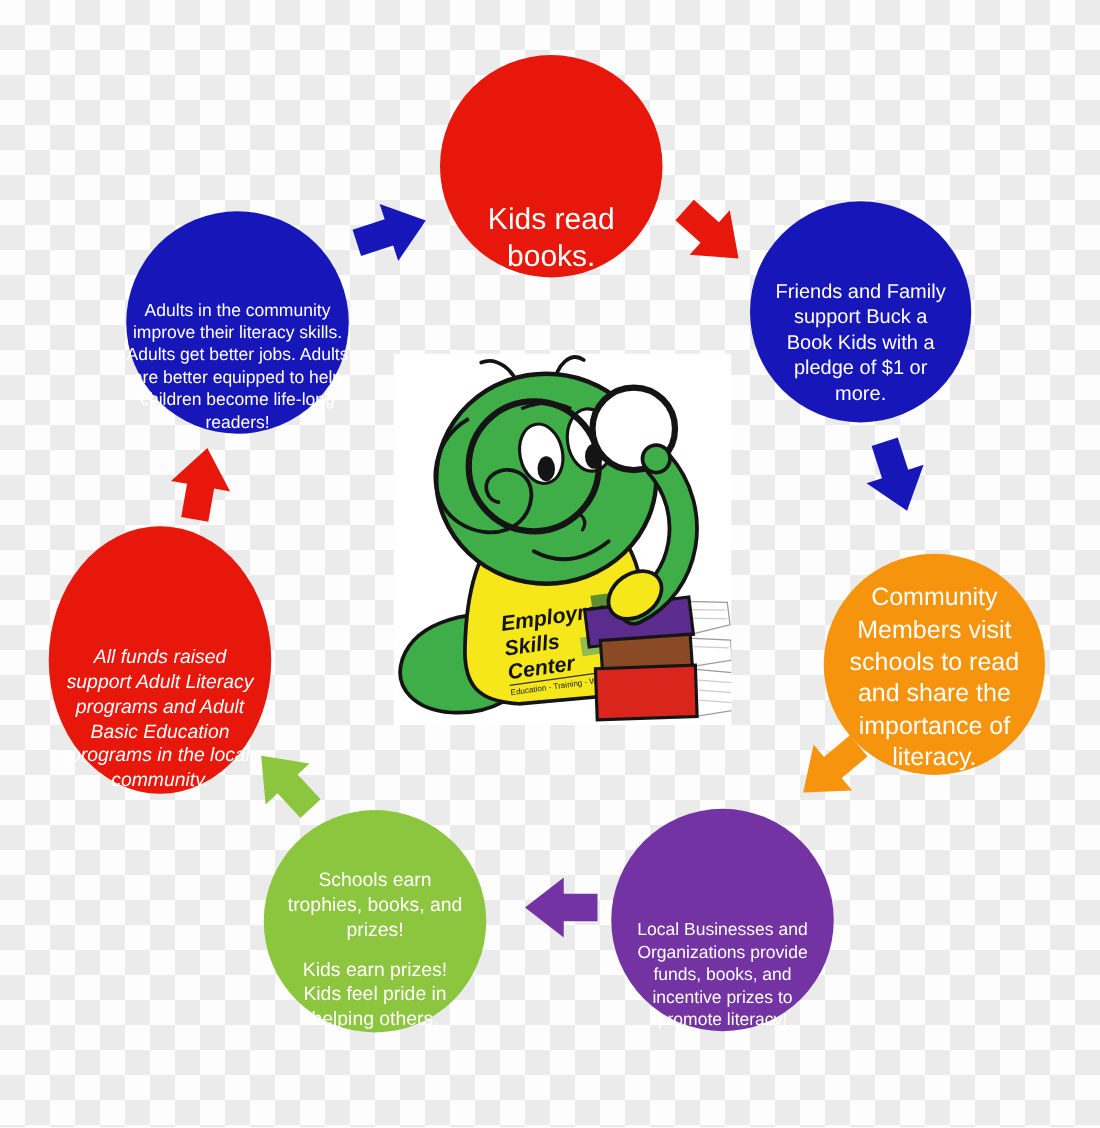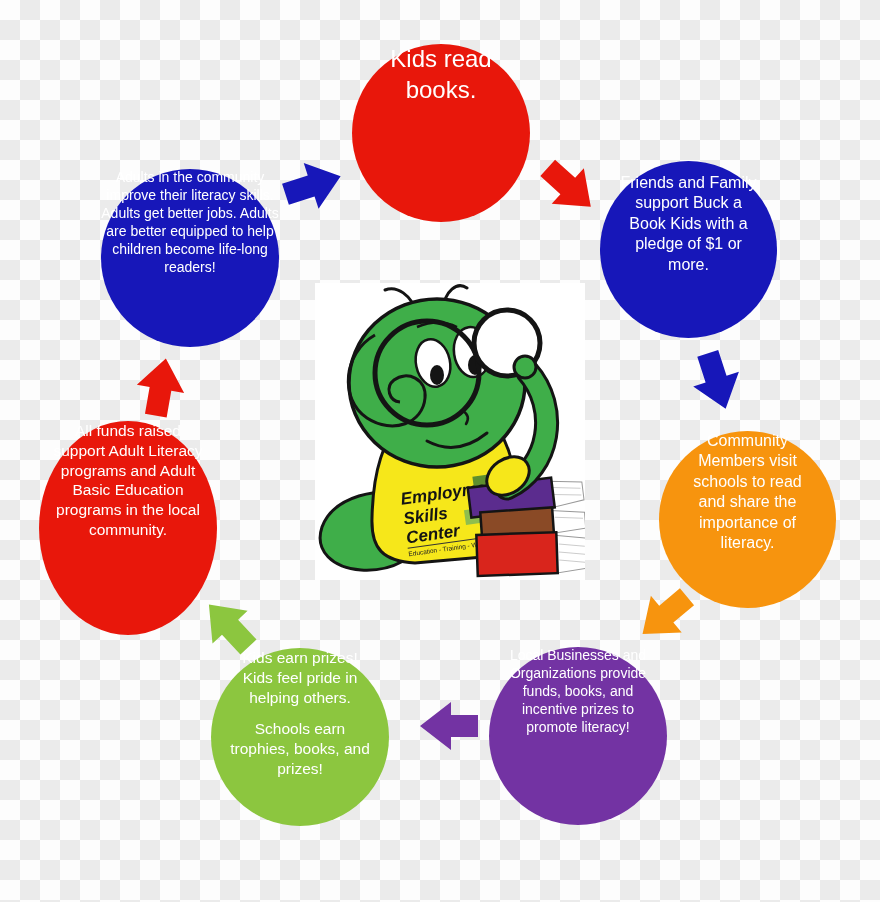--- a/index.html
+++ b/index.html
@@ -3,30 +3,30 @@
 <meta charset="utf-8">
 <style>
   html,body{margin:0;padding:0;}
   body{font-family:"Liberation Sans",sans-serif;}
   #stage{
     position:relative;width:880px;height:902px;overflow:hidden;
     background:repeating-conic-gradient(#ebebeb 0% 25%, #fdfdfd 0% 50%) 0 0 / 40px 40px;
   }
   .circle{
     position:absolute;border-radius:50%;
-    display:flex;flex-direction:column;align-items:center;justify-content:flex-start;
+    display:flex;flex-direction:column;align-items:center;justify-content:flex-end;
     text-align:center;color:#ffffff;line-height:1.28;
   }
   .circle .txt{width:100%;}
   #c-kids-read      {left:352px;top:44px; width:178px;height:178px;font-size:24px;padding:0 26px;box-sizing:border-box;}
   #c-friends        {left:600px;top:161px;width:177px;height:177px;font-size:16px;padding:12px 18px;box-sizing:border-box;}
-  #c-community      {left:659px;top:431px;width:177px;height:177px;font-size:16px;padding:0 20px;box-sizing:border-box;}
+  #c-community      {left:659px;top:443px;width:177px;height:177px;font-size:20px;padding:0 20px;box-sizing:border-box;}
   #c-businesses     {left:489px;top:647px;width:178px;height:178px;font-size:14px;padding:0 14px;box-sizing:border-box;}
   #c-kids-prizes    {left:211px;top:648px;width:178px;height:178px;font-size:15.5px;padding:0 18px;box-sizing:border-box;}
-  #c-funds          {left:39px; top:421px;width:178px;height:214px;font-size:15.5px;padding:0 14px;box-sizing:border-box;}
+  #c-funds          {left:39px; top:421px;width:178px;height:214px;font-size:15.5px;padding:0 14px;box-sizing:border-box;font-style:italic;}
   #c-adults         {left:101px;top:169px;width:178px;height:178px;font-size:14px;  padding:0 0;box-sizing:border-box;}
   #c-kids-prizes .txt + .txt{margin-top:12px;}
   .arrow{position:absolute;width:62px;height:54px;}
   #a1{left:283px;top:158px;transform:rotate(-18deg);}
   #a2{left:539px;top:161px;transform:rotate(42deg);}
   #a3{left:686px;top:355px;transform:rotate(72deg);}
   #a4{left:633px;top:589px;transform:rotate(140deg);}
   #a5{left:417px;top:699px;transform:rotate(180deg);}
   #a6{left:197px;top:598px;transform:rotate(227deg);}
   #a7{left:130px;top:359px;transform:rotate(280deg);}
@@ -71,22 +71,22 @@
 
   <div class="circle" id="c-community" style="background-color: rgb(247, 148, 14);">
     <div class="txt">Community Members visit schools to read and share the importance of literacy.</div>
   </div>
 
   <div class="circle" id="c-businesses" style="background-color: rgb(115, 51, 163);">
     <div class="txt">Local Businesses and Organizations provide funds, books, and incentive prizes to promote literacy!</div>
   </div>
 
   <div class="circle" id="c-kids-prizes" style="background-color: rgb(140, 198, 63);">
+    <div class="txt">Schools earn trophies, books, and prizes!</div>
     <div class="txt">Kids earn prizes! Kids feel pride in helping others.</div>
-    <div class="txt">Schools earn trophies, books, and prizes!</div>
   </div>
 
   <div class="circle" id="c-funds" style="background-color: rgb(232, 23, 11);">
     <div class="txt">All funds raised support Adult Literacy programs and Adult Basic Education programs in the local community.</div>
   </div>
 
   <div class="circle" id="c-adults" style="background-color: rgb(23, 23, 185);">
     <div class="txt">Adults in the community improve their literacy skills. Adults get better jobs. Adults are better equipped to help children become life-long readers!</div>
   </div>
 

